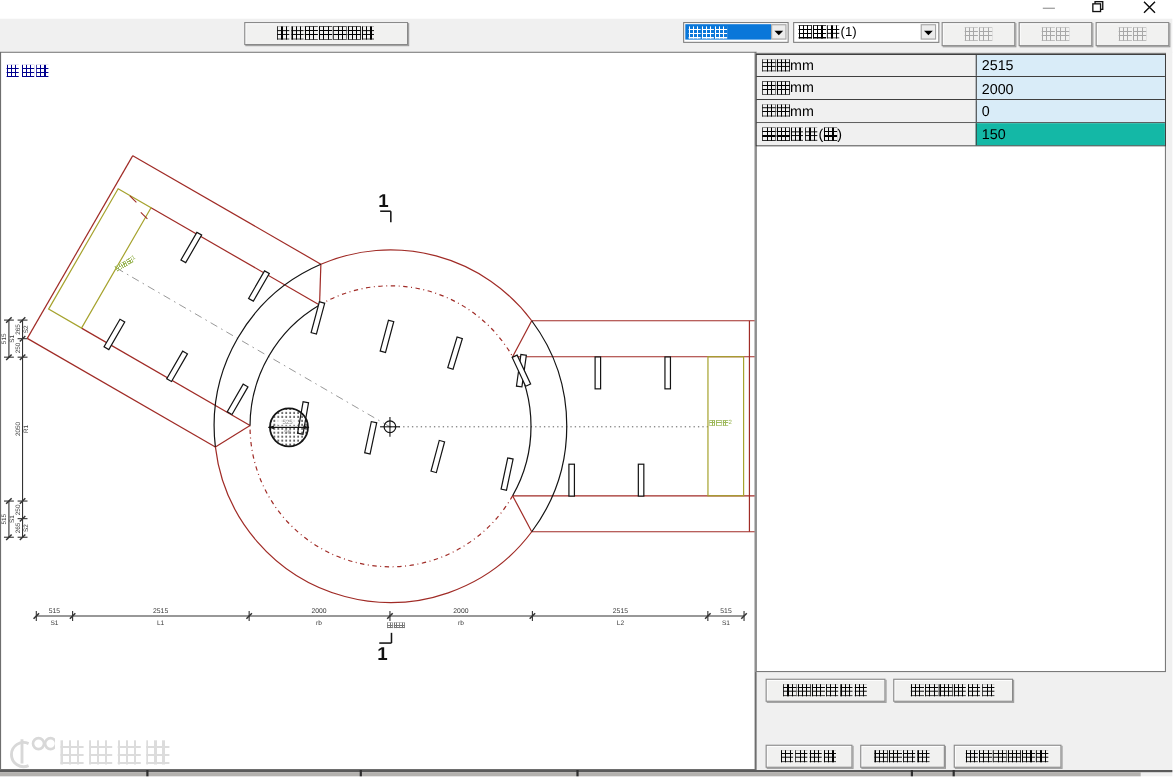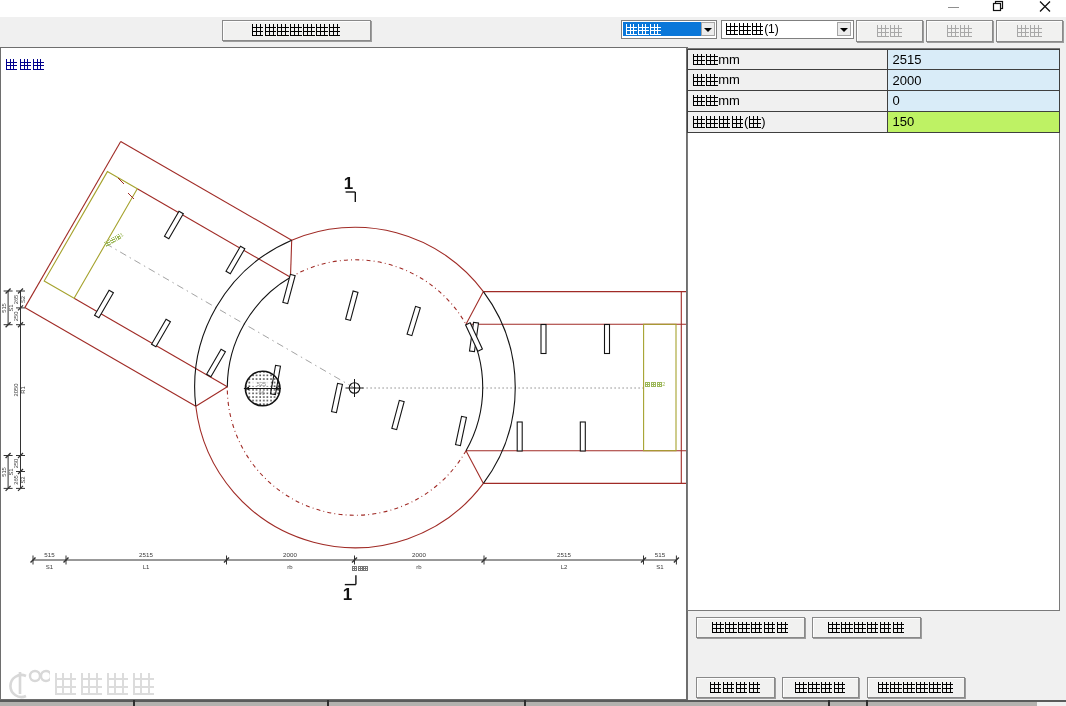--- a/index.html
+++ b/index.html
@@ -280,21 +280,21 @@
 <div style="height:20.5px;display:flex">
 <div class="row" style="width:199px;background:#f0f0f0;padding-left:5px">
         <i class="g"></i>
         <i class="g"></i>
         <i class="g"></i>
         <i class="g"></i>
         <span style="font-size:13px;line-height:11.5px">(</span>
         <i class="g"></i>
         <span style="font-size:13px;line-height:11.5px">)</span>
       </div>
-<div class="row" style="flex:1;background:#bef264;border-left:1px solid #3f3f3f;padding-left:5px;font-size:13px">150</div>
+<div class="row" style="flex:1;background:#14b8a6;border-left:1px solid #3f3f3f;padding-left:5px;font-size:13px">150</div>
 </div>
 </div>
 
 <div class="abs btn" style="left:695.5px;top:616.5px;width:109.5px;height:21.5px">
     <i class="g"></i>
     <i class="g"></i>
     <i class="g"></i>
     <i class="g"></i>
     <i class="g"></i>
     <i class="g"></i>

